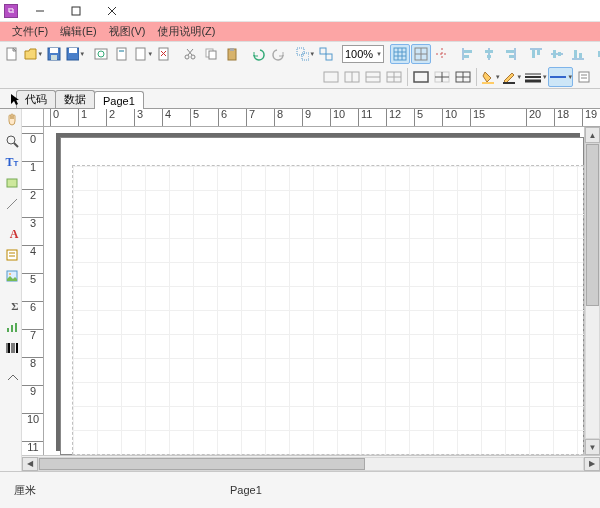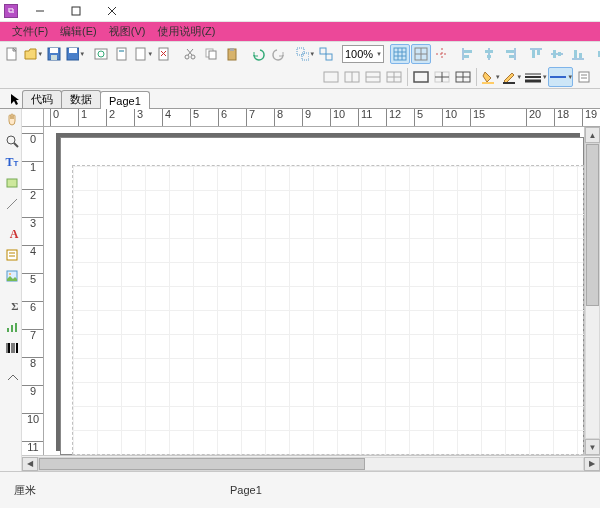--- a/index.html
+++ b/index.html
@@ -2,32 +2,32 @@
 <html><head>
 <meta charset="utf-8">
 <style>
 *{box-sizing:border-box;margin:0;padding:0;font-family:"Microsoft YaHei","SimSun",sans-serif;font-size:11px;user-select:none}
 body{width:600px;height:508px;background:#f0f0f0;display:flex;flex-direction:column;overflow:hidden}
 .titlebar{height:22px;background:#fff;display:flex;align-items:center;padding:0 0 0 4px;border-bottom:1px solid #e5e5e5}
 .titlebar .app-icon{width:14px;height:14px;background:#b54fc4;border:1px solid #8a3c96;margin-right:4px;display:flex;align-items:center;justify-content:center;color:#fff;font-size:8px}
 .titlebar .title{flex:1;color:#333}
 .win-btns{display:flex}
 .win-btn{width:36px;height:22px;display:flex;align-items:center;justify-content:center;color:#333}
-.menubar{height:20px;background:#ec4899;display:flex;align-items:center;padding:0 6px;border-bottom:1px solid #dcdcdc}
+.menubar{height:20px;background:#fca5a5;display:flex;align-items:center;padding:0 6px;border-bottom:1px solid #dcdcdc}
 .menuitem{padding:1px 6px;color:#333}
 .toolbars{background:#f5f5f5;border-bottom:1px solid #c8c8c8}
 .tb-row{height:24px;display:flex;align-items:center;padding:0 2px;gap:1px}
 .tb-btn{min-width:20px;height:20px;border:1px solid transparent;display:flex;align-items:center;justify-content:center;background:transparent;border-radius:2px}
 .tb-sep{width:1px;height:18px;background:#c8c8c8;margin:0 2px}
 .tb-drop{display:flex;align-items:center}
 .tb-drop .caret{font-size:7px;color:#555;margin-left:1px}
 .combo{height:18px;border:1px solid #9c9c9c;background:#fff;display:flex;align-items:center;padding:0 2px;font-size:11px}
 .combo .caret{margin-left:4px;font-size:7px;color:#555}
 .ico{display:block}
-.tabs-row{height:20px;background:#f5f5f5;display:flex;align-items:flex-end;padding-left:22px;border-bottom:1px solid #9c9c9c}
+.tabs-row{height:20px;background:#f5f5f5;display:flex;align-items:flex-end;padding-left:16px;border-bottom:1px solid #9c9c9c}
 .tab{height:18px;padding:0 8px;border:1px solid #9c9c9c;border-bottom:none;background:#ececec;margin-right:-1px;display:flex;align-items:center;border-radius:3px 3px 0 0;font-size:11px}
 .tab.active{background:#fff;position:relative;top:1px}
 .workarea{flex:1;display:flex;background:#fff;min-height:0}
 .left-toolbox{width:22px;background:#f5f5f5;border-right:1px solid #dcdcdc;display:flex;flex-direction:column;align-items:center;padding-top:2px;gap:3px}
 .lt-btn{width:18px;height:18px;display:flex;align-items:center;justify-content:flex-end;border:1px solid transparent}
 .canvas-wrap{flex:1;display:flex;flex-direction:column;min-width:0}
 .ruler-corner{width:22px;height:18px;background:#fff;border-right:1px solid #aaa;border-bottom:1px solid #aaa}
 .top-strip{display:flex;height:18px}
 .ruler-h{flex:1;height:18px;background:#fff;border-bottom:1px solid #aaa;position:relative;overflow:hidden;font-size:9px;color:#444}
 .ruler-h .tick{position:absolute;top:0;height:18px;border-left:1px solid #888;padding-left:2px;line-height:10px}

